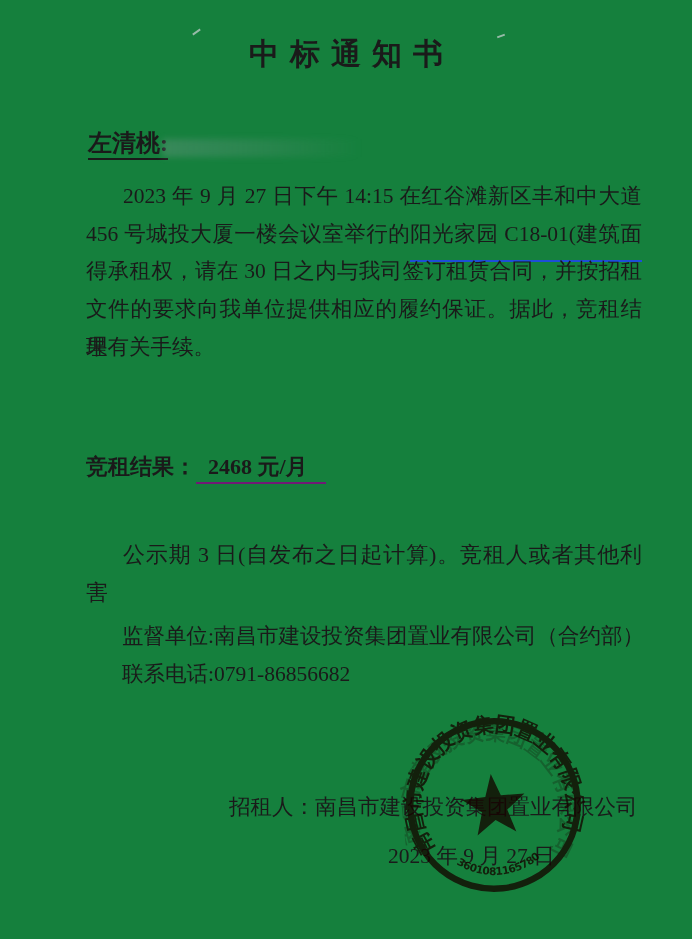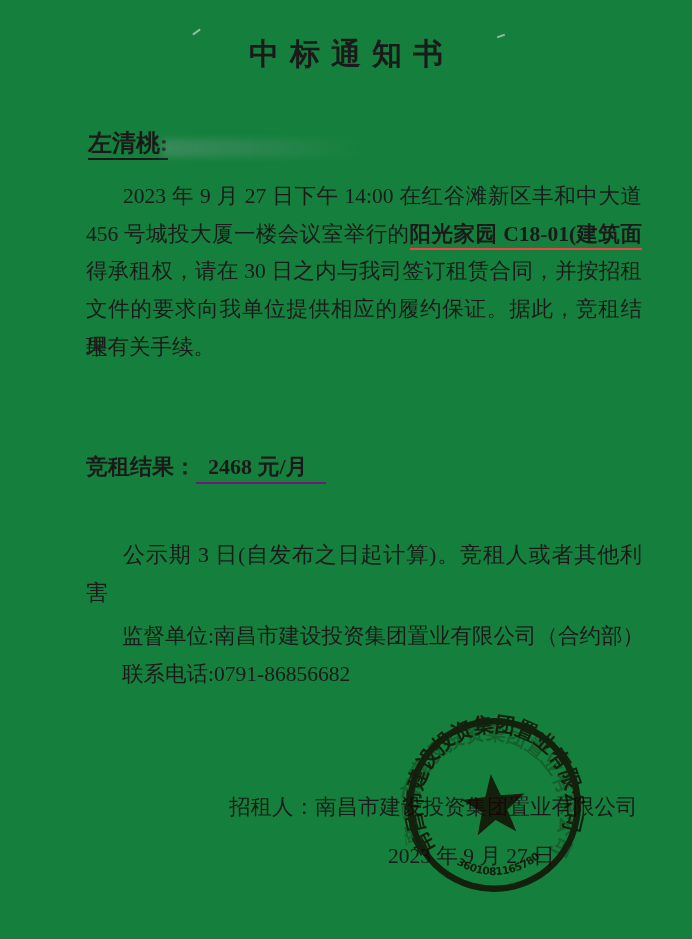--- a/index.html
+++ b/index.html
@@ -21,21 +21,21 @@
     font-size:30px;font-weight:700;letter-spacing:11px;text-indent:11px;line-height:40px;
   }
   .addressee{
     position:absolute;left:88px;top:129px;font-size:24px;font-weight:700;
     border-bottom:2px solid #1a1a1a;padding-bottom:1px;line-height:28px;
   }
   .body-block{position:absolute;left:86px;top:178px;width:556px;font-size:21.5px;}
   .bline{height:37.7px;line-height:37.7px;text-align:justify;text-align-last:justify;overflow:visible;}
   .bline.short{text-align-last:left;}
   .bline.indent{text-indent:37px;}
-  .em-seg{font-weight:700;border-bottom:2px solid #ef4444;padding-bottom:2px;}
+  .em-seg{font-weight:400;border-bottom:2px solid #1d4ed8;padding-bottom:14px;}
   .result-line{position:absolute;left:86px;top:451px;font-size:22px;font-weight:700;line-height:32px;}
   .result-value{border-bottom:2px solid #701a75;padding:0 18px 3px 12px;}
   .notice-block{position:absolute;left:86px;top:536px;width:556px;font-size:22px;}
   .sup-block{position:absolute;left:86px;top:618px;width:586px;font-size:21.5px;}
   .sline{height:37.7px;line-height:37.7px;text-indent:36px;text-align:left;}
   .sig-lessor{position:absolute;left:229px;top:790px;font-size:21.5px;line-height:34px;}
   .sig-date{position:absolute;left:388px;top:839px;font-size:21.5px;line-height:34px;}
   .seal{
     position:absolute;left:402px;top:713px;width:184px;height:184px;
     mix-blend-mode:multiply;opacity:.94;transform:rotate(-6deg);
@@ -48,21 +48,21 @@
 
   <span class="tick tick-a"></span>
   <span class="tick tick-b"></span>
 
   <div class="title">中标通知书</div>
 
   <div class="addressee">左清桃:</div>
   <div class="ghost-erased"></div>
 
   <div class="body-block">
-    <div class="bline indent">2023 年 9 月 27 日下午 14:00 在红谷滩新区丰和中大道</div>
+    <div class="bline indent">2023 年 9 月 27 日下午 14:15 在红谷滩新区丰和中大道</div>
     <div class="bline"><span>456 号城投大厦一楼会议室举行的</span><span class="em-seg">阳光家园 C18-01(建筑面</span></div>
     <div class="bline">得承租权，请在 30 日之内与我司签订租赁合同，并按招租</div>
     <div class="bline">文件的要求向我单位提供相应的履约保证。据此，竞租结果</div>
     <div class="bline short">理有关手续。</div>
   </div>
 
   <div class="result-line">
     <span>竞租结果：</span><span class="result-value">2468 元/月</span>
   </div>
 

